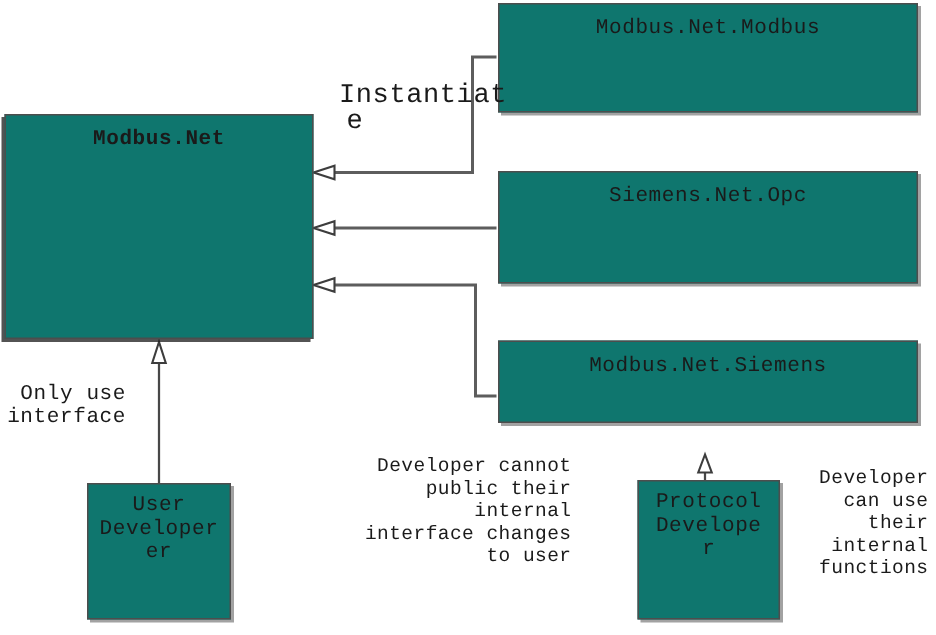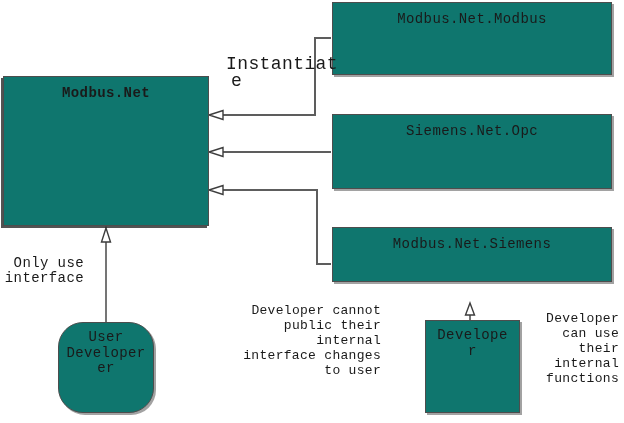--- a/index.html
+++ b/index.html
@@ -91,30 +91,31 @@
   </div>
 
   <div class="box" style="left:332px; top:114px; width:280px; height:75px;">
     <div class="box-title">Siemens.Net.Opc</div>
   </div>
 
   <div class="box" style="left:332px; top:227px; width:280px; height:55px;">
     <div class="box-title">Modbus.Net.Siemens</div>
   </div>
 
-  <div class="box" style="left:58px; top:322px; width:96px; height:91px;border-radius:25px;">
+  <div class="box" style="left:58px; top:322px; width:96px; height:91px;">
     <div class="box-title" style="padding-top:7px;">
       <span>User</span>
       <span>Developer</span>
       <span>er</span>
     </div>
   </div>
 
   <div class="box" style="left:425px; top:320px; width:95px; height:93px;">
     <div class="box-title" style="padding-top:7px;">
+      <span>Protocol</span>
       <span>Develope</span>
       <span>r</span>
     </div>
   </div>
 
   <div class="lbl" style="left:226px; top:56px;">Instantiat</div>
   <div class="lbl" style="left:231px; top:73px;">e</div>
 
   <div class="para big" style="left:0px; top:256px; width:84px;">
     <span>Only use</span>

